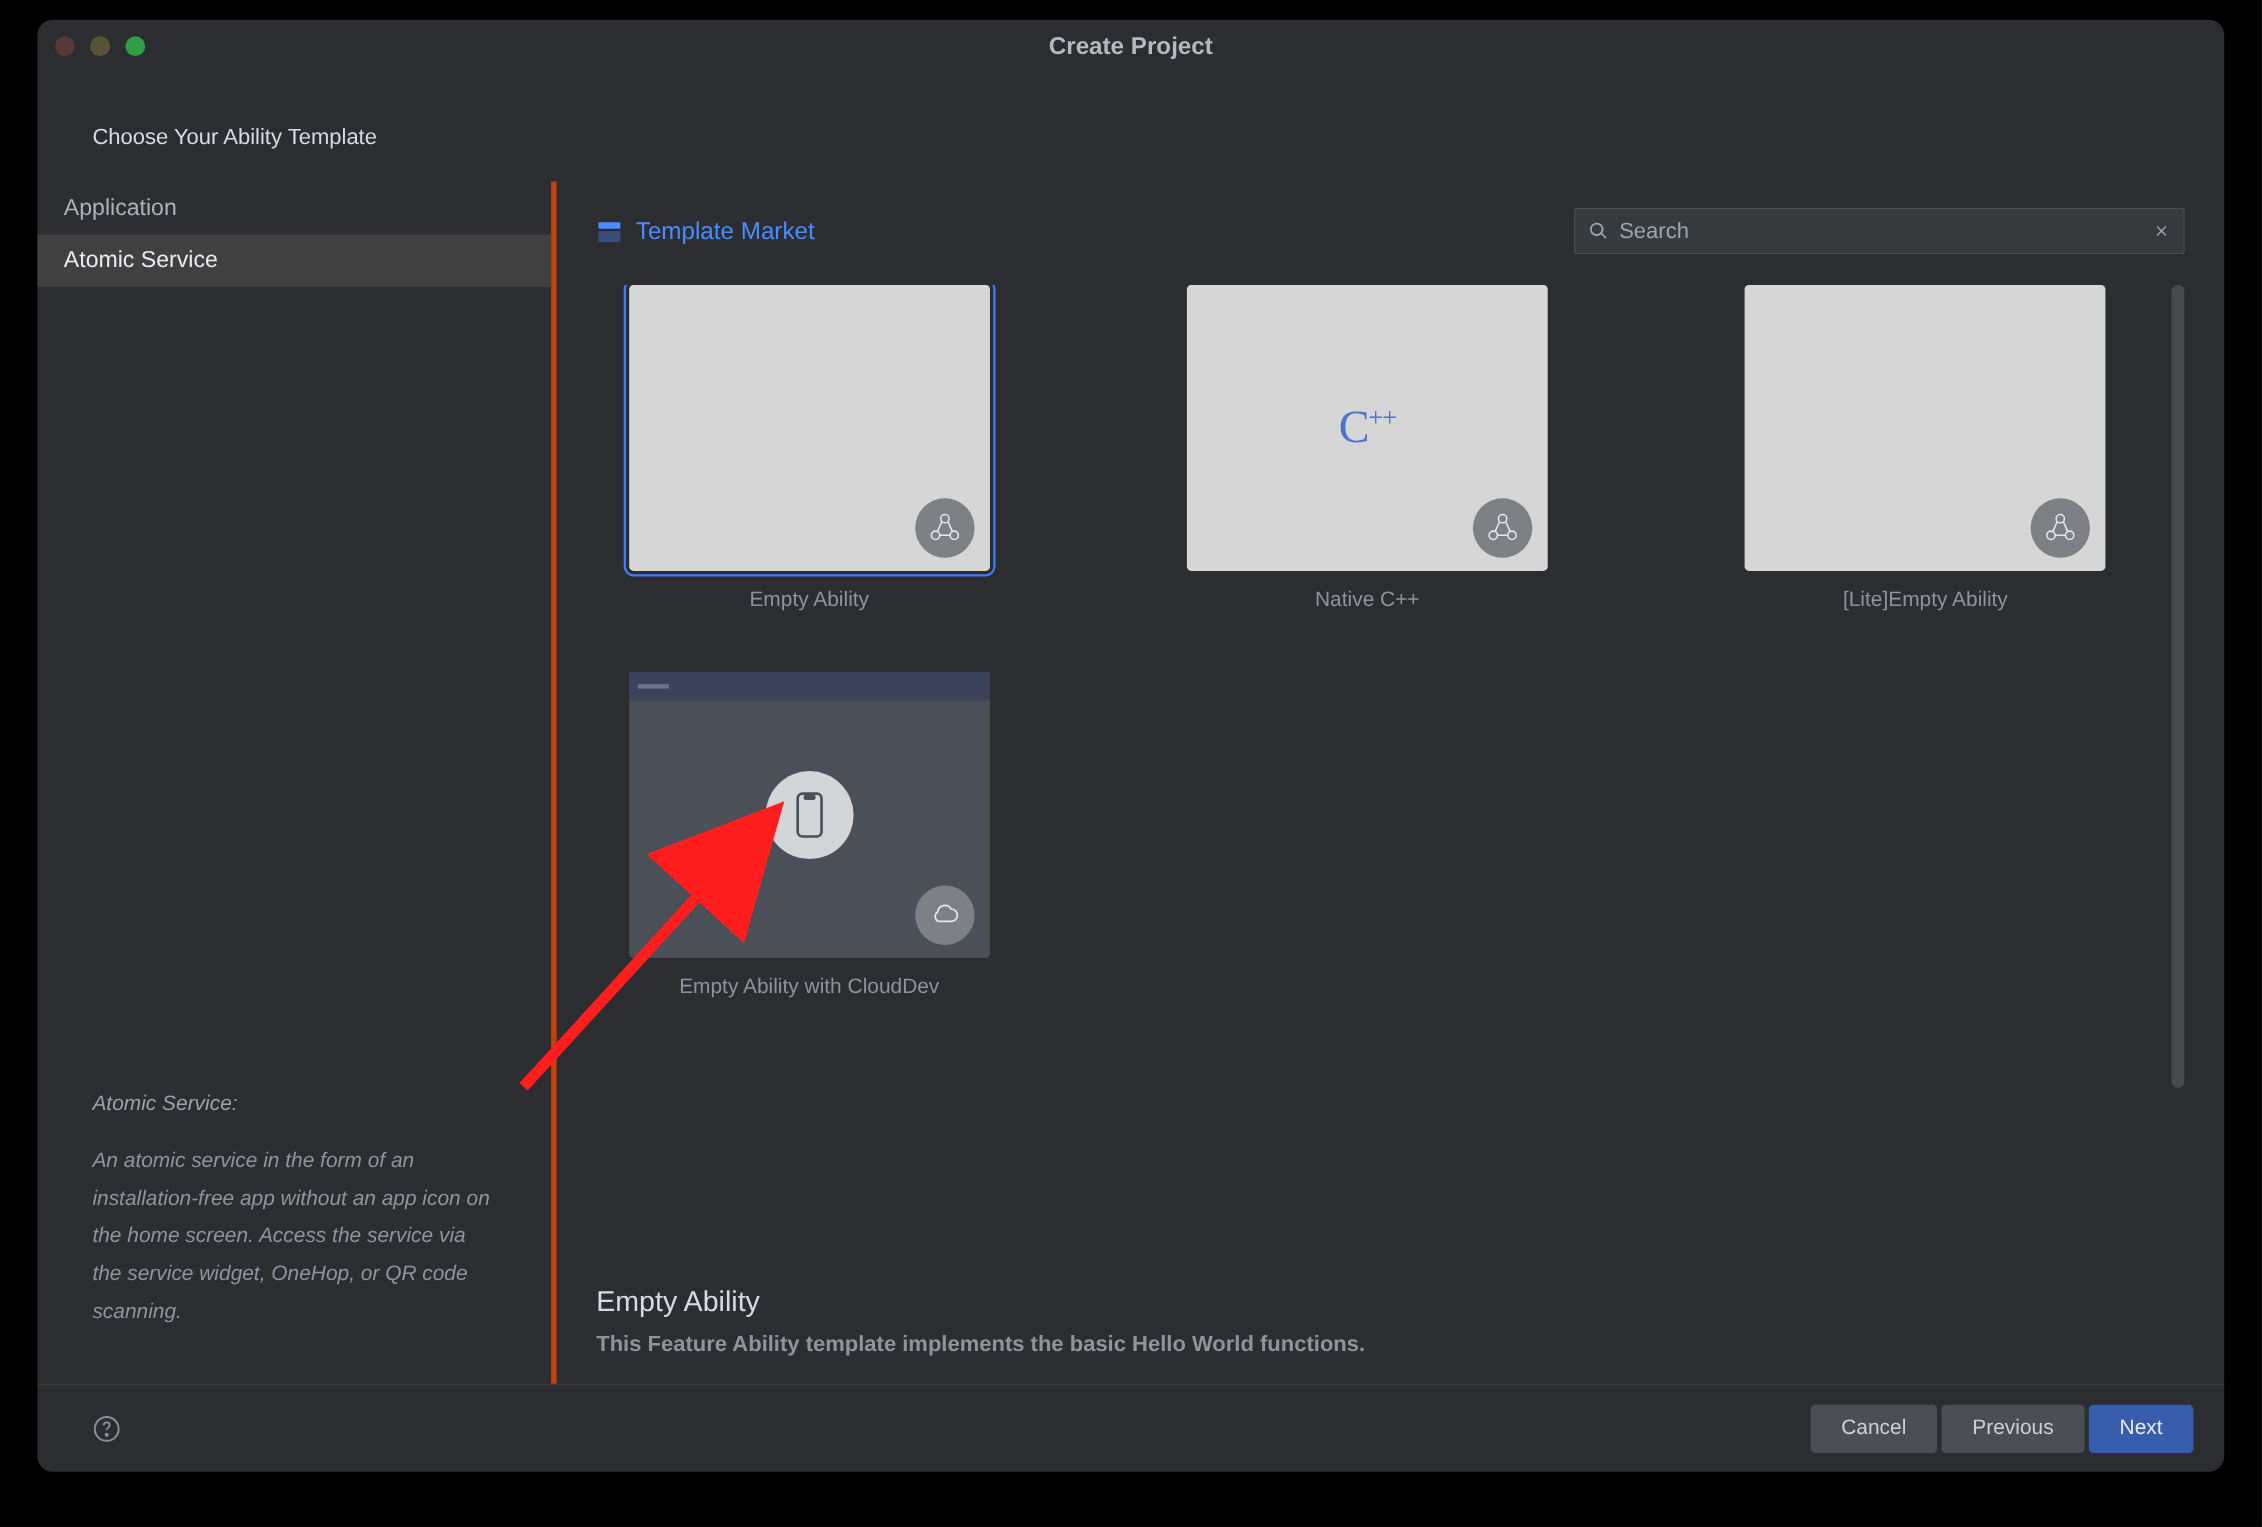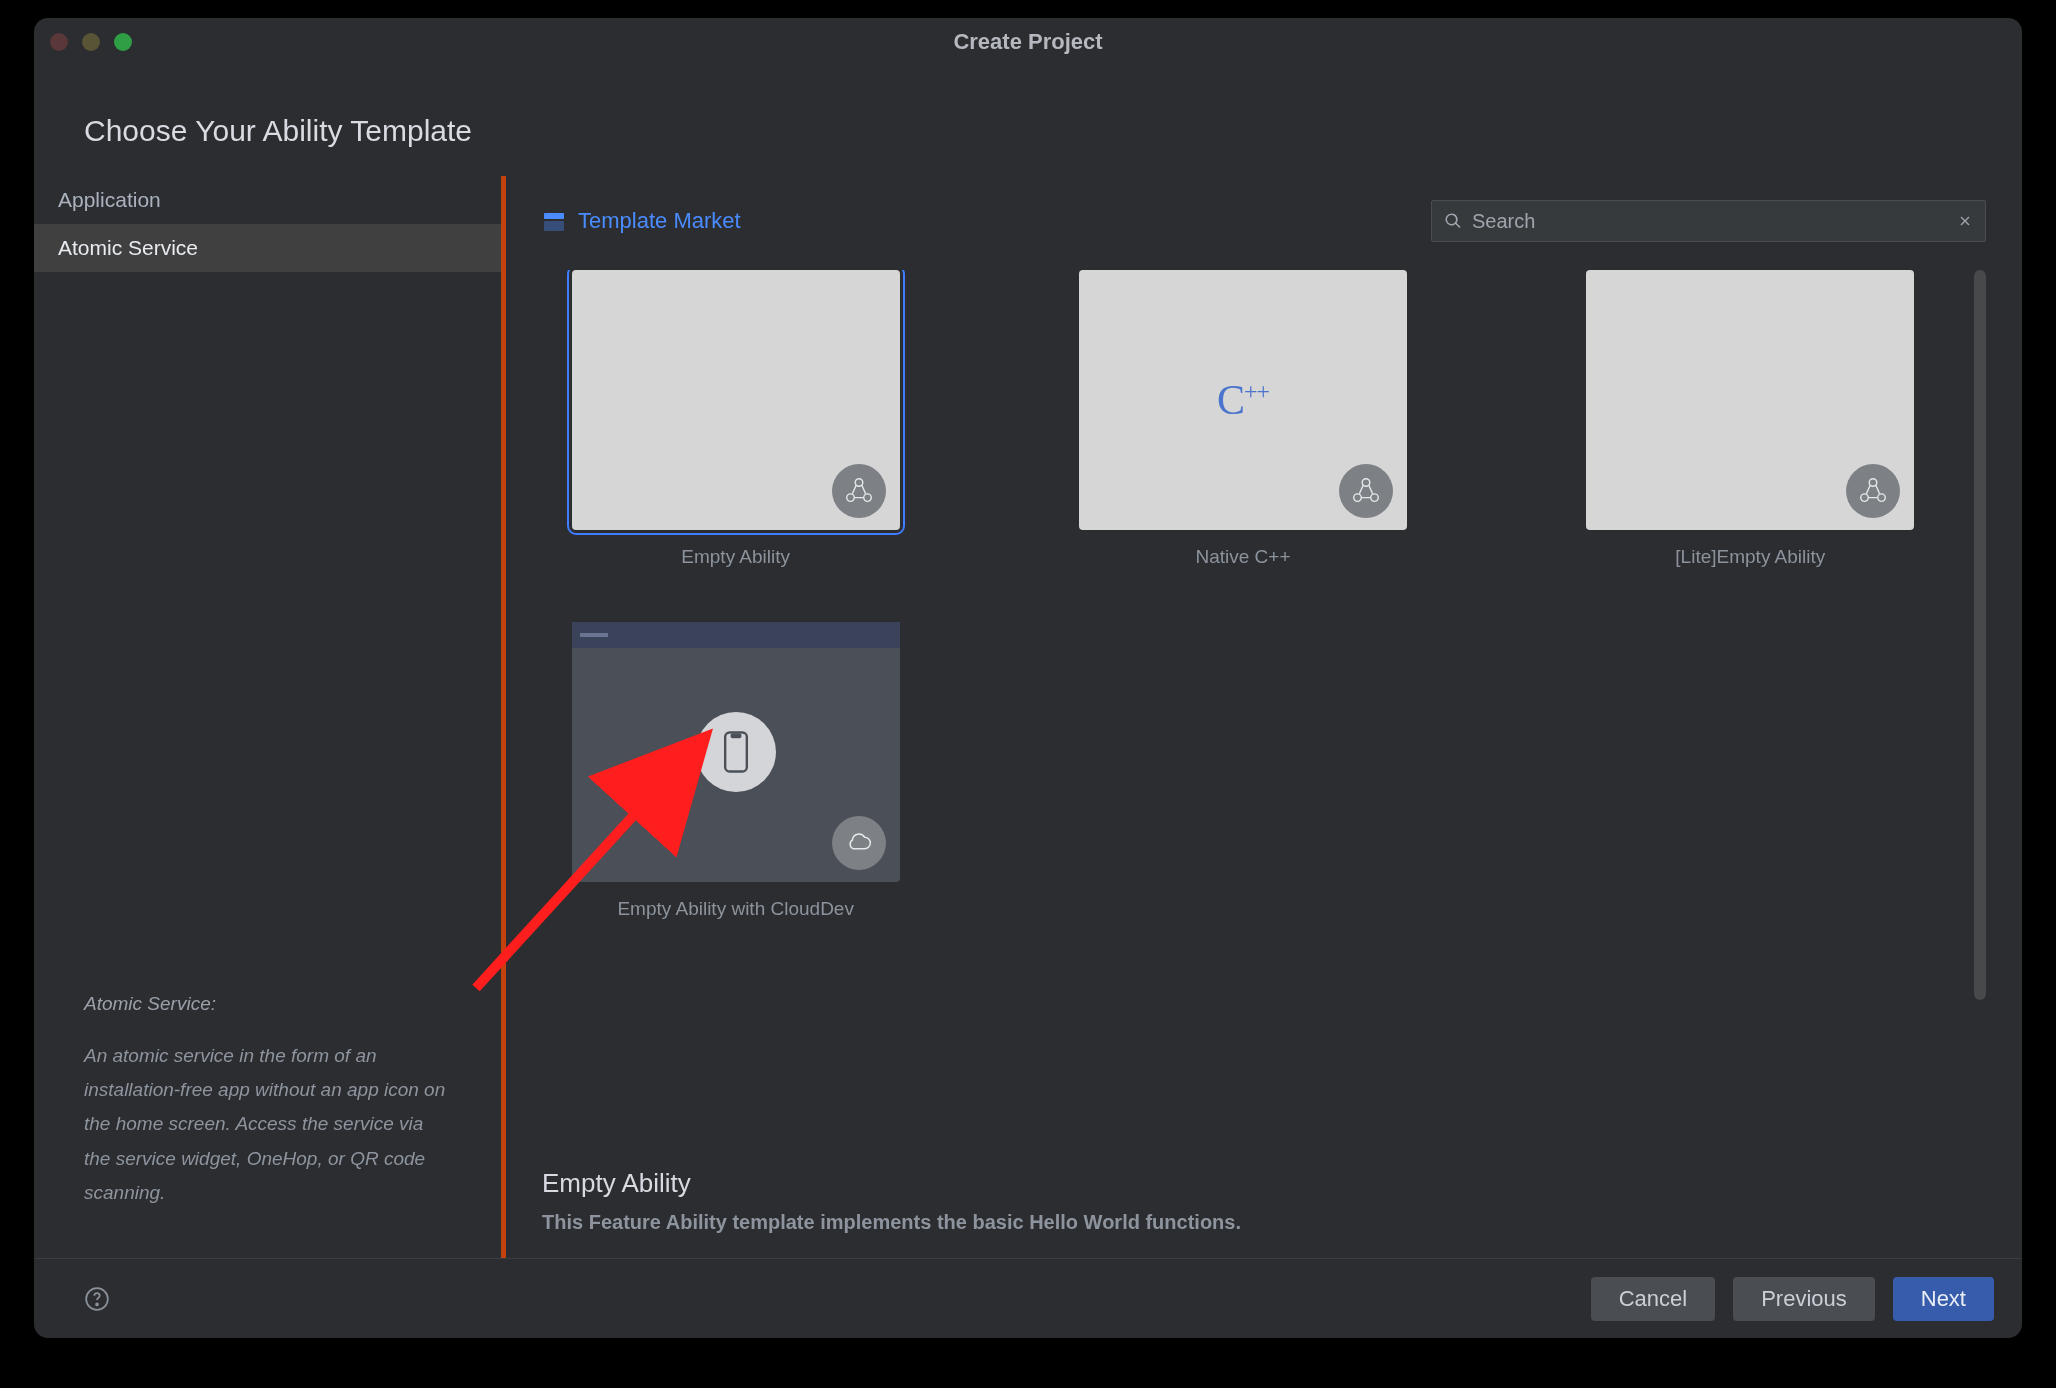--- a/index.html
+++ b/index.html
@@ -47,21 +47,21 @@
   font-size: 22px;
   font-weight: 600;
 }
 .content {
   flex: 1;
   display: flex;
   flex-direction: column;
 }
 .heading {
   color: #d8dce2;
-  font-size: 30px;
+  font-size: 20px;
   font-weight: 500;
   padding: 48px 0 28px 50px;
 }
 .body {
   flex: 1;
   display: flex;
   min-height: 0;
 }
 .sidebar {
   width: 472px;
@@ -246,24 +246,24 @@
   display: flex;
   align-items: center;
   padding: 0 28px 0 50px;
 }
 .help-icon { width: 26px; height: 26px; }
 .footer-spacer { flex: 1; }
 .btn {
   height: 44px;
   padding: 0 28px;
   border-radius: 4px;
-  font-size: 22px;
+  font-size: 19px;
   border: none;
   cursor: pointer;
-  margin-left: 18px;
+  margin-left: 4px;
 }
 .btn.secondary { background: #4a4d52; color: #cbd0d8; }
 .btn.primary { background: #365cab; color: #e9edf5; }
 .arrow {
   position: absolute;
   pointer-events: none;
   left: 432px;
   top: 700px;
 }
 </style>

